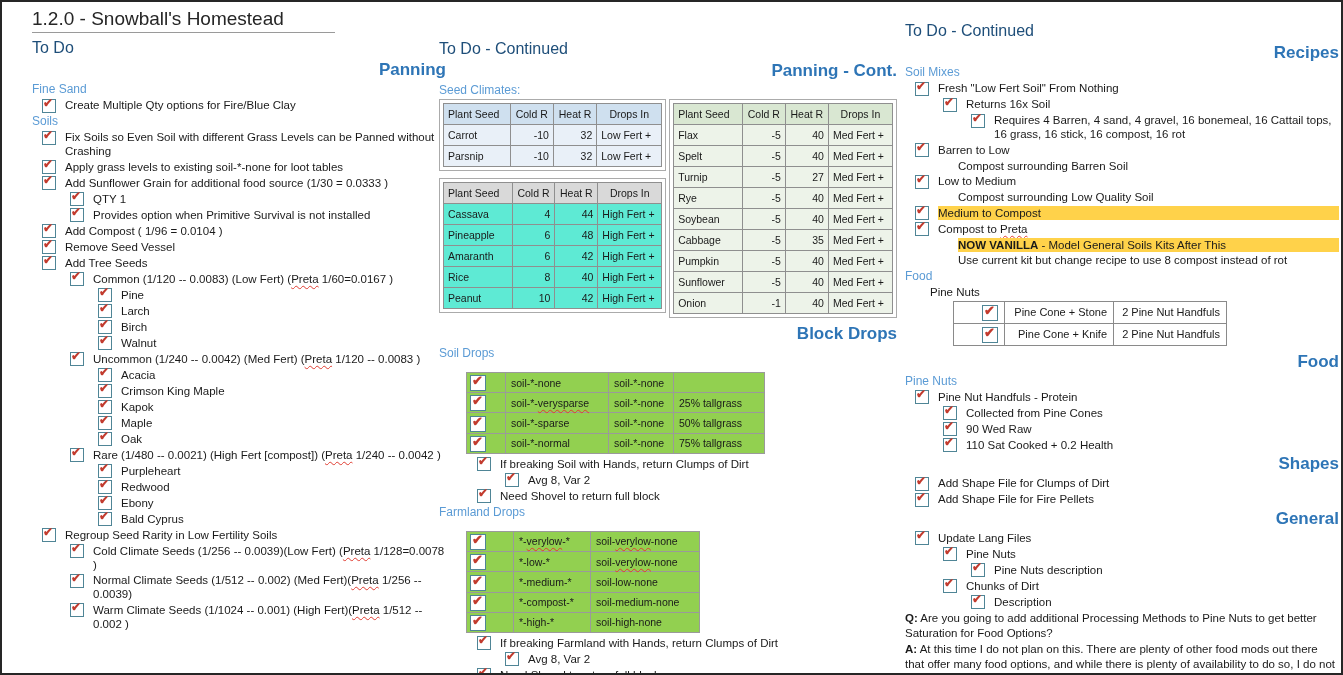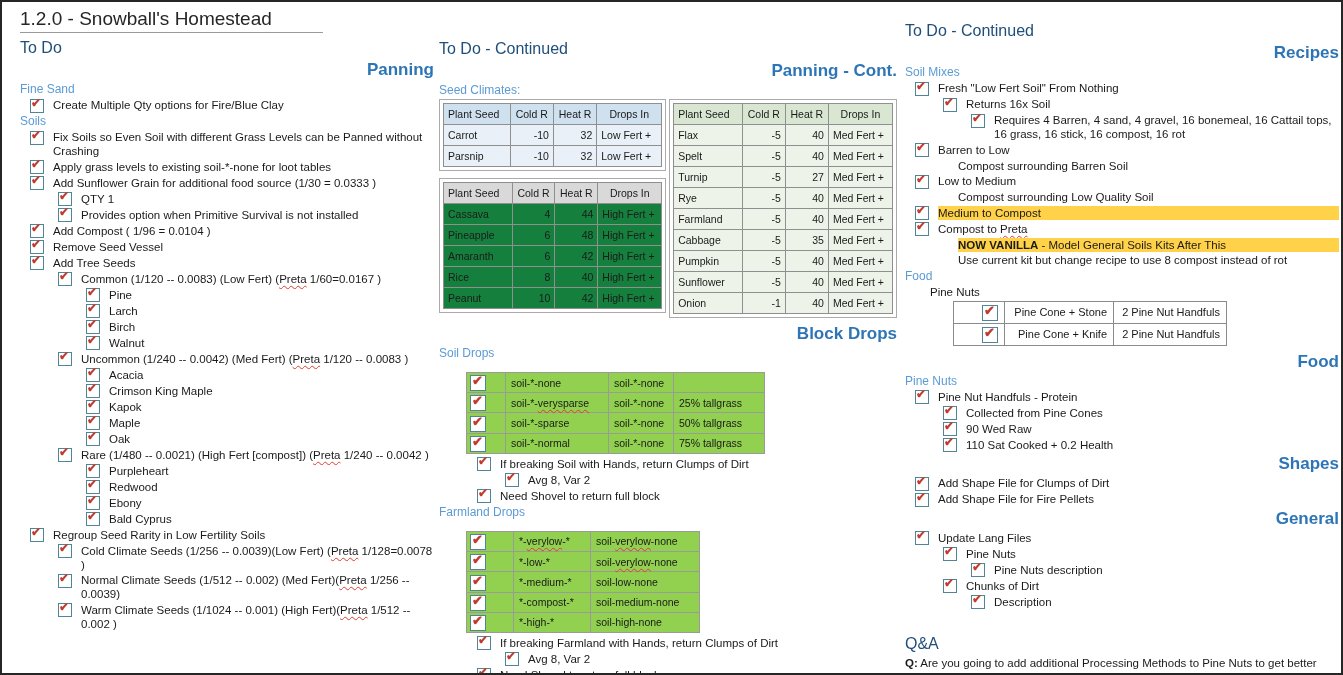--- a/index.html
+++ b/index.html
@@ -1,20 +1,20 @@
 <!DOCTYPE html>
 <html style="--h1c: #1E4E79; --h2c: #2E75B6; --h3c: #5B9BD5; --hl: #FFD24A; --chk: #C23B2E; --cbxb: #4F8596; --green: #92D050;"><head>
 <meta charset="utf-8">
 <style>
   html,body{margin:0;padding:0;background:#e8e8e8;}
   #page{position:relative;width:1343px;height:675px;background:#fff;border:2px solid #262626;
         box-sizing:border-box;overflow:hidden;font-family:"Liberation Sans",sans-serif;color:#1a1a1a;}
   
   .col{position:absolute;}
-  #col-left{left:18px;top:6px;width:414px;}
+  #col-left{left:30px;top:6px;width:414px;}
   #col-mid{left:437px;top:38px;width:458px;}
   #col-right{left:903px;top:20px;width:434px;}
   
   .title{font-size:19px;color:#262626;margin:0 0 2px 0;font-weight:400;}
   .title-rule{width:303px;border-bottom:1px solid #9a9a9a;margin:2px 0 6px 0;}
   .meta{font-size:10px;color:#5f5f5f;margin-bottom:22px;}
   .meta .t{margin-left:28px;}
   .h1{font-size:16px;color:var(--h1c);font-weight:400;margin:0 0 3px 0;}
   .h2{font-size:17px;color:var(--h2c);font-weight:700;margin:2px 0 2px 0;text-align:right;}
   .h3{font-size:12px;color:var(--h3c);font-weight:400;margin:1px 0 2px 0;}
@@ -36,21 +36,21 @@
   .twrap{border:1px solid #ababab;padding:3px;background:#fff;align-self:flex-start;display:inline-block;}
   table{border-collapse:collapse;font-size:10.5px;}
   .t-seed th,.t-seed td{border:1px solid #8f8f8f;padding:2px 4px;line-height:16px;}
   .t-seed th{font-weight:normal;text-align:center;}
   .t-seed td:nth-child(1),.t-seed th:nth-child(1){width:64px;text-align:left;}
   .t-seed td:nth-child(2),.t-seed th:nth-child(2){width:38px;}
   .t-seed td:nth-child(3),.t-seed th:nth-child(3){width:38px;}
   .t-seed td:nth-child(4),.t-seed th:nth-child(4){width:64px;margin-left:8px;}
   .t-seed td:nth-child(2),.t-seed td:nth-child(3){text-align:right;}
   .t-blue th{background:#cfe0ef;}   .t-blue td{background:#e9f0f8;}
-  .t-yellow th{background:#d9d9d9;} .t-yellow td{background:#15803d;}
+  .t-yellow th{background:#d9d9d9;} .t-yellow td{background:#5eead4;}
   .t-greenl th{background:#d9e7d2;} .t-greenl td{background:#edf3e9;}
   
   .t-drop{margin:12px 0 3px 27px;}
   .t-drop td{background:var(--green);border:1px solid #9a9a9a;padding:1px 5px;line-height:16px;font-size:10.5px;}
   .t-drop .cbxcell{padding:1px 3px;}
   .cbx-g{display:inline-block;width:14px;height:14px;border:1.4px solid var(--cbxb);background:#fff;
          position:relative;cursor:pointer;vertical-align:middle;}
   .cbx-g::after{content:"✔";position:absolute;left:1px;top:-3px;font-size:13px;font-weight:bold;color:var(--chk);}
   #t-soil td:nth-child(1){width:32px;} #t-soil td:nth-child(2){width:92px;}
   #t-soil td:nth-child(3){width:54px;} #t-soil td:nth-child(4){width:80px;}
@@ -349,21 +349,21 @@
               </tr>
 
               <tr>
                 <td>Rye</td>
                 <td>-5</td>
                 <td>40</td>
                 <td>Med Fert +</td>
               </tr>
 
               <tr>
-                <td>Farmland</td>
+                <td>Soybean</td>
                 <td>-5</td>
                 <td>40</td>
                 <td>Med Fert +</td>
               </tr>
 
               <tr>
                 <td>Cabbage</td>
                 <td>-5</td>
                 <td>35</td>
                 <td>Med Fert +</td>
@@ -648,18 +648,17 @@
           <span class="cbx"></span>
           <span class="lbl"><span class="b"></span><span>Chunks of Dirt</span></span>
         </div>
 
         <div class="row lvl3 check">
           <span class="cbx"></span>
           <span class="lbl"><span class="b"></span><span>Description</span></span>
         </div>
       </div>
 
-    <div class="h1 qa-h">Q&amp;A</div>
     <p class="qa-p"><span class="b">Q:</span><span> Are you going to add additional Processing Methods to Pine Nuts to get better Saturation for Food Options?</span></p>
     <p class="qa-p"><span class="b">A:</span><span> At this time I do not plan on this. There are plenty of other food mods out there that offer many food options, and while there is plenty of availability to do so, I do not feel that it falls in the scope of RTD, primarily a Wilderness Survival </span></p>
   </div>
 
 </div>
 
 </body></html>

